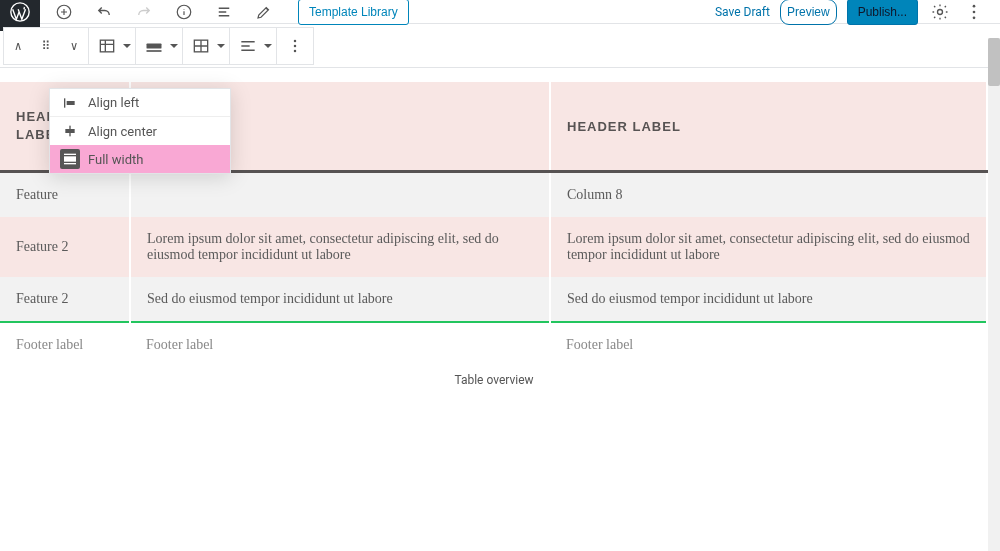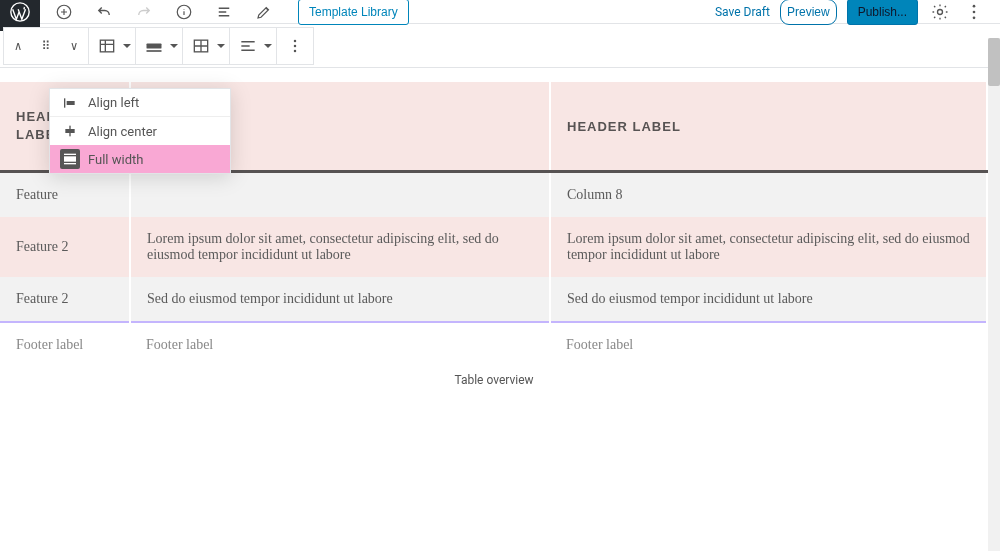--- a/index.html
+++ b/index.html
@@ -34,21 +34,21 @@
   .scroll-track { position: absolute; top: 38px; right: 0; width: 12px; bottom: 0; background: #f1f1f1; }
   .scroll-thumb { position: absolute; top: 0; right: 0; width: 12px; height: 48px; background: #c1c1c1; border-radius: 2px; }
 
   table.cmp { width: 100%; border-collapse: collapse; table-layout: fixed; }
   table.cmp th, table.cmp td { padding: 14px 16px; text-align: left; vertical-align: middle; font-size: 14px; }
   table.cmp thead { border-bottom: 3px solid #575353; }
   table.cmp thead th { background: #f8e6e4; color: #575353; font-weight: 700; text-transform: uppercase; letter-spacing: 1px; font-family: Arial, sans-serif; font-size: 13px; padding-top: 26px; padding-bottom: 26px; border-right: 2px solid #fff; }
   table.cmp tbody tr:nth-child(odd) td { background: #f2f2f2; }
   table.cmp tbody tr:nth-child(even) td { background: #f8e6e4; }
   table.cmp tbody td { color: #5a5a5a; border-right: 2px solid #fff; font-family: Georgia, 'Times New Roman', serif; }
-  table.cmp tfoot { border-top: 2px solid #c4b5fd; margin-left: 31px; }
+  table.cmp tfoot { border-top: 2px solid #22c55e; margin-left: 31px; }
   table.cmp tfoot td { color: #888; font-family: Georgia, serif; }
   .col0 { width: 130px; }
   .col1 { width: 420px; }
   .th0 { line-height: 1.4; }
 
   .caption { text-align: center; font-size: 12px; color: #555; padding: 6px 16px 8px; }
 
   
   .dropdown {
     position: absolute;

